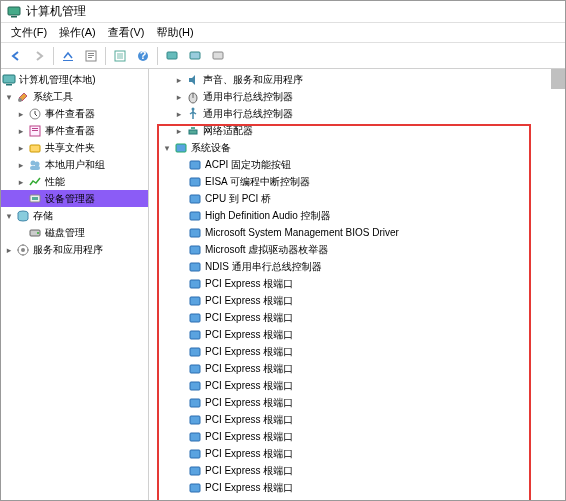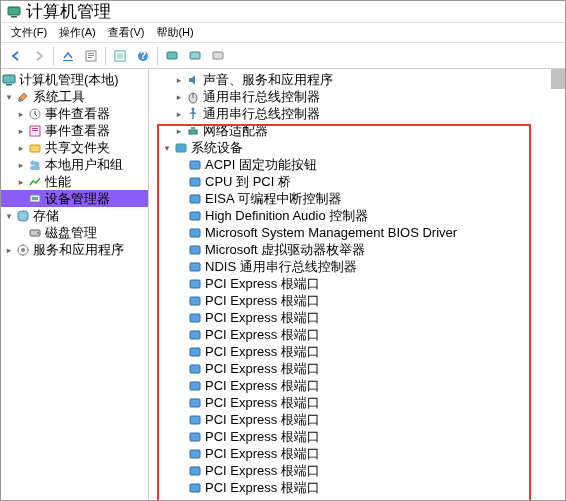--- a/index.html
+++ b/index.html
@@ -1,33 +1,33 @@
 <!DOCTYPE html>
 <html><head>
 <meta charset="utf-8">
 <style>
 *{box-sizing:border-box;margin:0;padding:0;font-family:"Microsoft YaHei","Segoe UI",Tahoma,sans-serif;font-size:11px;color:#000}
 body{background:#fff;width:566px;height:501px;overflow:hidden;border:1px solid #999}
 .title-bar{height:22px;display:flex;align-items:center;padding:0 6px;background:#fff;border-bottom:1px solid #e0e0e0}
 .title-bar .icon{width:14px;height:14px;margin-right:5px}
-.title-bar .text{font-size:17px}
+.title-bar .text{font-size:12px}
 .menu-bar{height:20px;display:flex;align-items:flex-start;padding:0 4px;border-bottom:1px solid #e0e0e0}
 .menu-bar span{padding:2px 6px;cursor:default}
 .tool-bar{height:26px;display:flex;align-items:center;padding:0 4px;border-bottom:1px solid #d0d0d0;gap:1px}
 .tool-btn{width:22px;height:22px;display:flex;align-items:center;justify-content:center;border:1px solid transparent;cursor:pointer}
 .tool-sep{width:1px;height:18px;background:#d0d0d0;margin:0 2px}
 .main{display:flex;height:calc(100% - 68px)}
 .left-pane{width:148px;border-right:1px solid #d0d0d0;overflow:auto;padding-top:2px}
 .right-pane{flex:1;overflow:auto;position:relative;padding-top:2px}
 .tree-node{display:flex;align-items:center;height:17px;white-space:nowrap;cursor:default;padding-right:4px}
 .tree-node.selected{background:#8b5cf6}
 .expander{width:12px;height:12px;display:flex;align-items:center;justify-content:center;flex-shrink:0;cursor:pointer;font-size:9px;color:#666}
 .expander.blank{visibility:hidden}
 .node-icon{width:14px;height:14px;margin:0 3px 0 1px;flex-shrink:0}
-.node-label{font-size:13px;white-space:nowrap}
+.node-label{font-size:10px;white-space:nowrap}
 .indent{display:inline-block;flex-shrink:0}
 .redbox{position:absolute;border:2px solid #e53935;pointer-events:none;left:8px;top:55px;width:374px;height:430px}
 .scroll-handle{position:absolute;right:0;top:0;width:14px;height:20px;background:#c0c0c0}
 svg{display:block}
 </style>
 </head>
 <body>
 
 <div class="title-bar">
   <span class="icon">
@@ -306,30 +306,30 @@
           </span>
           <span class="node-label">ACPI 固定功能按钮</span>
         </div>
         <div class="tree-node">
           <span class="indent" style="width:38px"></span>
           <span class="node-icon">
             <svg width="14" height="14">
               <rect x="2" y="3" width="10" height="8" rx="1" fill="#5aa3e0" stroke="#2a6db0"></rect>
             </svg>
           </span>
+          <span class="node-label">EISA 可编程中断控制器</span>
+        </div>
+        <div class="tree-node">
+          <span class="indent" style="width:38px"></span>
+          <span class="node-icon">
+            <svg width="14" height="14">
+              <rect x="2" y="3" width="10" height="8" rx="1" fill="#5aa3e0" stroke="#2a6db0"></rect>
+            </svg>
+          </span>
           <span class="node-label">CPU 到 PCI 桥</span>
-        </div>
-        <div class="tree-node">
-          <span class="indent" style="width:38px"></span>
-          <span class="node-icon">
-            <svg width="14" height="14">
-              <rect x="2" y="3" width="10" height="8" rx="1" fill="#5aa3e0" stroke="#2a6db0"></rect>
-            </svg>
-          </span>
-          <span class="node-label">EISA 可编程中断控制器</span>
         </div>
         <div class="tree-node">
           <span class="indent" style="width:38px"></span>
           <span class="node-icon">
             <svg width="14" height="14">
               <rect x="2" y="3" width="10" height="8" rx="1" fill="#5aa3e0" stroke="#2a6db0"></rect>
             </svg>
           </span>
           <span class="node-label">High Definition Audio 控制器</span>
         </div>

